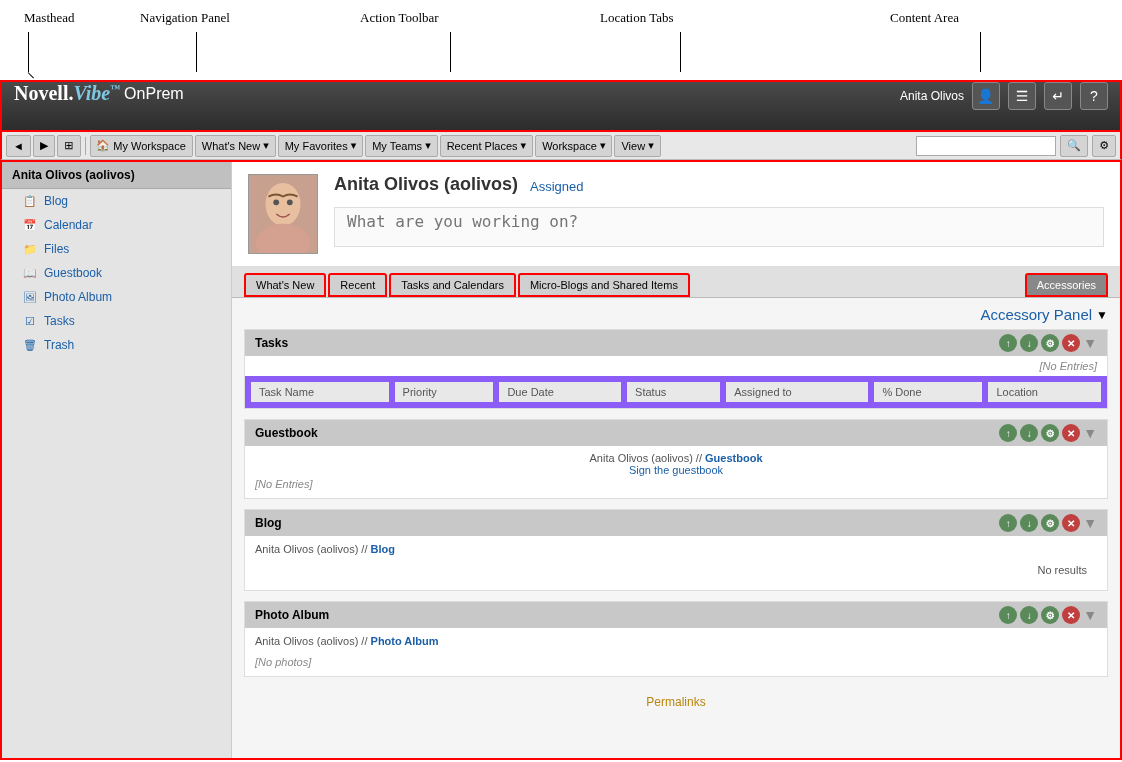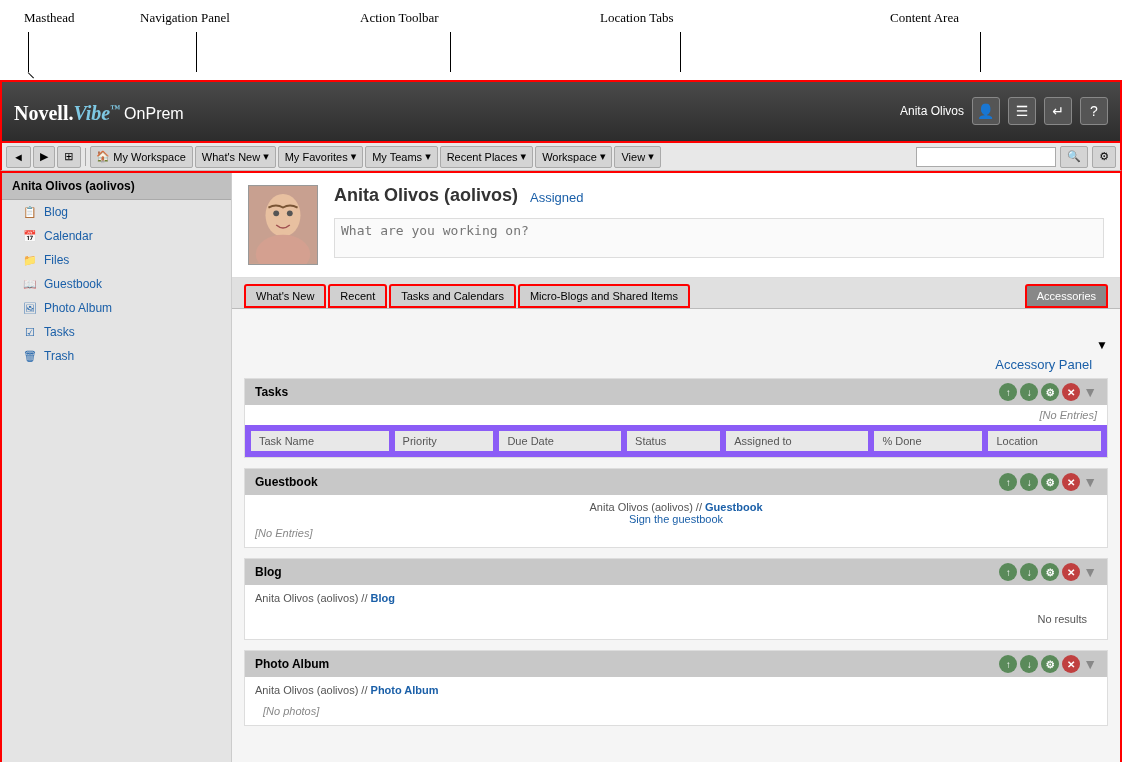--- a/index.html
+++ b/index.html
@@ -8,25 +8,25 @@
     .outer-wrapper {
       position: relative;
       width: 1122px;
       min-height: 762px;
       background: #fff;
     }
 
     
     .masthead {
       background: linear-gradient(to bottom, #4a4a4a, #2c2c2c);
-      height: 63px;
-      display: flex;
-      align-items: flex-end;
+      height: 52px;
+      display: flex;
+      align-items: flex-start;
       justify-content: space-between;
-      padding: 16px 12px;
+      padding: 0 12px;
       border: 2px solid red;
     }
 
     .masthead-logo {
       display: flex;
       align-items: center;
       gap: 0;
     }
 
     .logo-novell {
@@ -221,22 +221,22 @@
 
     .profile-link {
       color: #1a5fa8;
       text-decoration: none;
       font-size: 13px;
     }
 
     .profile-status {
       width: 100%;
       border: 1px solid #ddd;
-      padding: 4px 6px;
-      font-size: 13px;
+      padding: 4px 12px;
+      font-size: 16px;
       color: #999;
       margin-top: 8px;
       height: 40px;
       resize: none;
       background: #fafafa;
     }
 
     
     .tabs-bar {
       background: #e0e0e0;
@@ -275,24 +275,23 @@
     .accessory-panel-header {
       display: flex;
       justify-content: flex-end;
       margin-bottom: 6px;
       align-items: center;
       gap: 4px;
     }
 
     .accessory-panel-link {
       color: #1a5fa8;
-      font-size: 13px;
+      font-size: 15px;
       text-decoration: none;
       cursor: pointer;
-      margin-top: 40px;
     }
 
     
     .widget {
       background: #fff;
       border: 1px solid #ddd;
       margin-bottom: 10px;
     }
 
     .widget-header {
@@ -654,23 +653,26 @@
               <button class="widget-ctrl-btn btn-down">↓</button>
               <button class="widget-ctrl-btn btn-gear">⚙</button>
               <button class="widget-ctrl-btn btn-close">✕</button>
               <button class="btn-expand">▼</button>
             </div>
           </div>
           <div class="widget-body">
             <span class="widget-breadcrumb">
               <span>Anita Olivos (aolivos) // </span><strong>Photo Album</strong>
             </span>
-            <div class="widget-no-content" style="padding-top:8px;margin-left:8px;">[No photos]</div>
-          </div>
-        </div>
-
+            <div class="widget-no-content" style="padding-top:8px;">[No photos]</div>
+          </div>
+        </div>
+
+        <div class="permalink-footer">
+          <span>Permalinks</span>
+        </div>
 
       </div>
     </div>
 
   </div>
 
 </div>
 
 </body></html>

